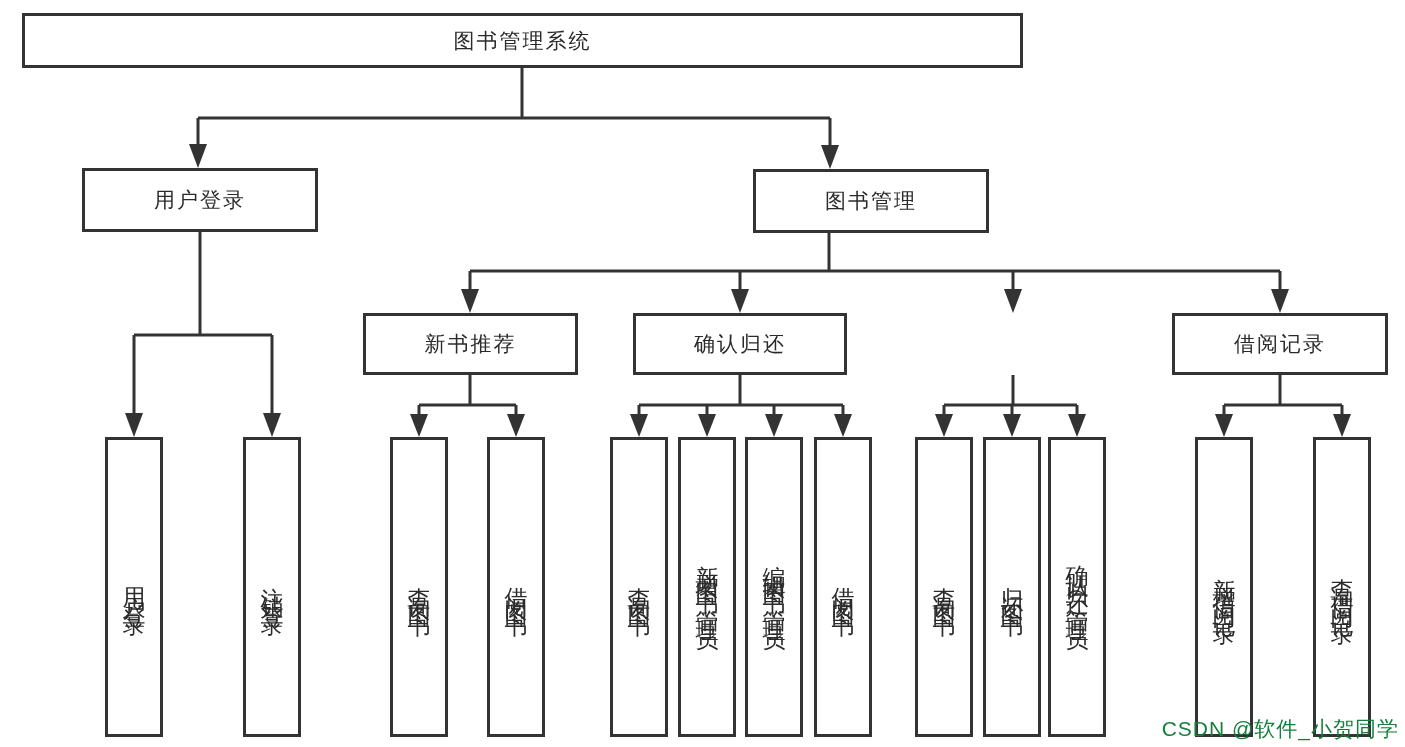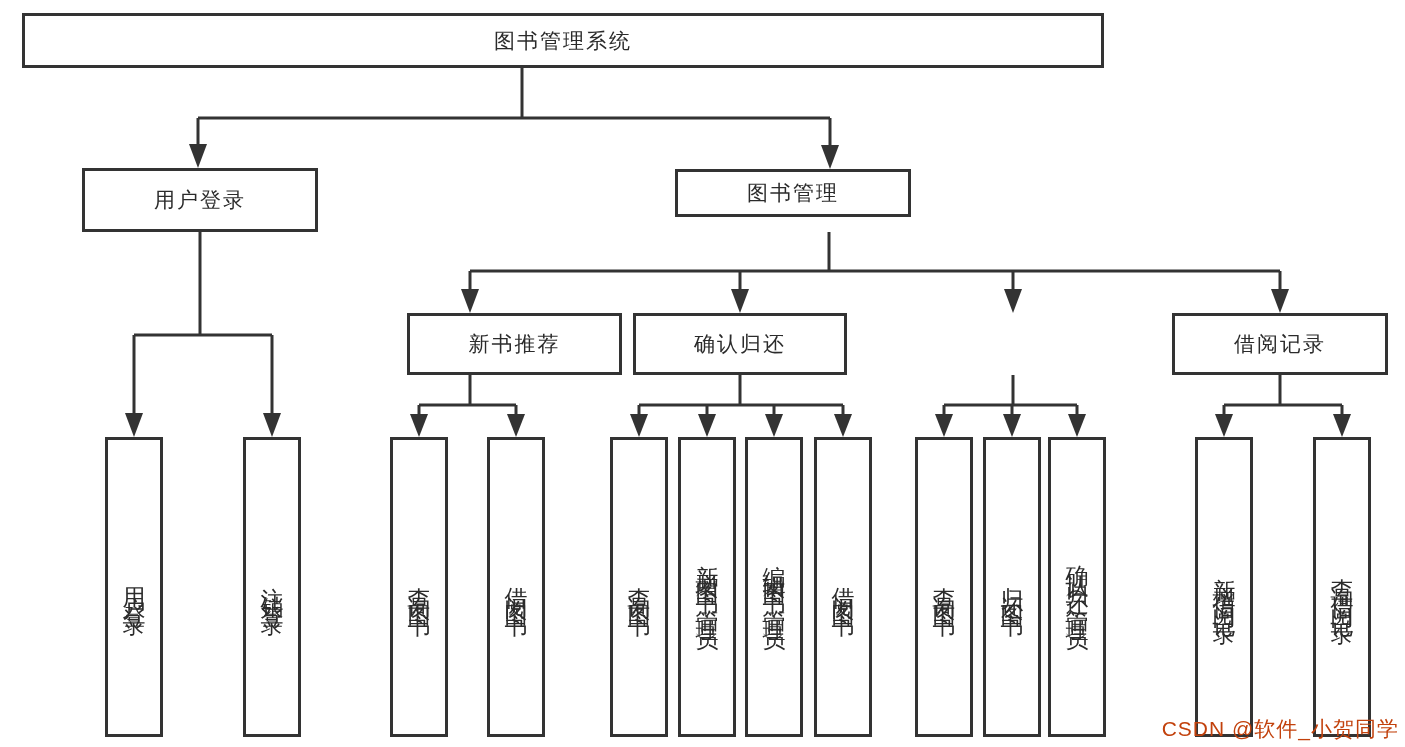--- a/index.html
+++ b/index.html
@@ -55,21 +55,21 @@
     font-size: 23px;
     line-height: 1;
     letter-spacing: 9px;
     white-space: nowrap;
   }
   .watermark {
     position: absolute;
     right: 6px;
     bottom: 4px;
     font-size: 21px;
-    color: #c2410c;
+    color: #15803d;
     letter-spacing: 1px;
     white-space: nowrap;
   }
 </style>
 </head>
 <body>
 
 <div class="stage">
 
   <svg class="connectors" viewBox="0 0 1405 747" xmlns="http://www.w3.org/2000/svg">
@@ -130,32 +130,32 @@
     <polygon points="1077,437 1068,414 1086,414"></polygon>
 
     <path d="M1280 375 V405"></path>
     <path d="M1224 405 H1342"></path>
     <path d="M1224 405 V416"></path>
     <polygon points="1224,437 1215,414 1233,414"></polygon>
     <path d="M1342 405 V416"></path>
     <polygon points="1342,437 1333,414 1351,414"></polygon>
   </svg>
 
-  <div class="box root-box" style="left:22px; top:13px; width:1082px; height:55px;">
+  <div class="box root-box" style="left:22px; top:13px; width:1001px; height:55px;">
     <span class="h-label">图书管理系统</span>
   </div>
 
   <div class="box" style="left:82px; top:168px; width:236px; height:64px;">
     <span class="h-label">用户登录</span>
   </div>
-  <div class="box" style="left:675px; top:169px; width:236px; height:48px;">
+  <div class="box" style="left:753px; top:169px; width:236px; height:64px;">
     <span class="h-label">图书管理</span>
   </div>
 
-  <div class="box" style="left:363px; top:313px; width:215px; height:62px;margin-left:44px;">
+  <div class="box" style="left:363px; top:313px; width:215px; height:62px;">
     <span class="h-label">新书推荐</span>
   </div>
   <div class="box" style="left:633px; top:313px; width:214px; height:62px;">
     <span class="h-label">确认归还</span>
   </div>
   <div class="box" style="left:1172px; top:313px; width:216px; height:62px;">
     <span class="h-label">借阅记录</span>
   </div>
 
   <div class="box" style="left:105px; top:437px; width:58px; height:300px;">

